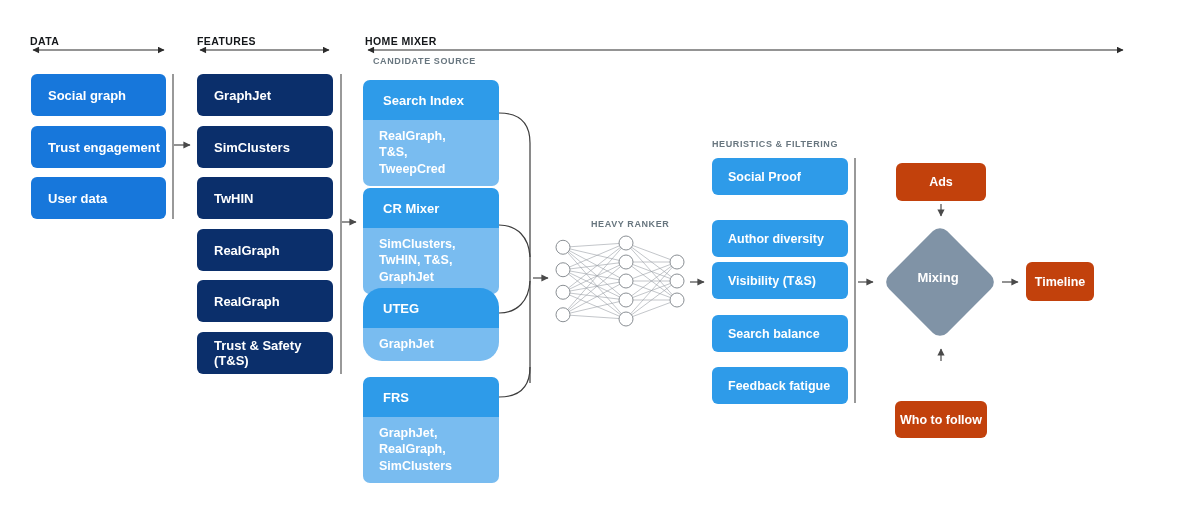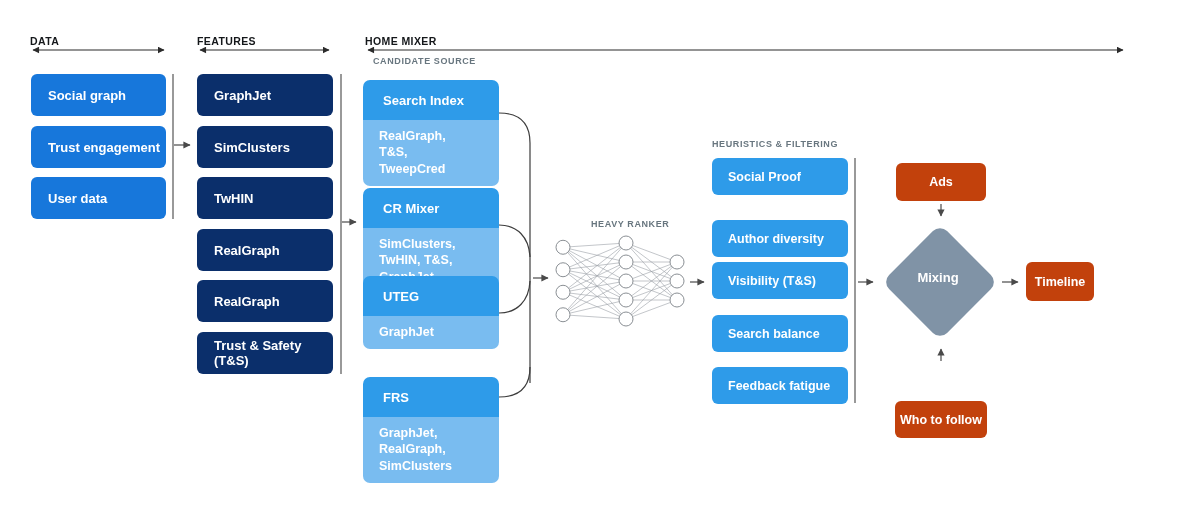--- a/index.html
+++ b/index.html
@@ -166,21 +166,21 @@
         <span>Search Index</span>
       </div>
     <div class="source-sub">RealGraph, T&amp;S, TweepCred</div>
   </div>
   <div class="source" style="top:188px;">
     <div class="source-header">
         <span>CR Mixer</span>
       </div>
     <div class="source-sub">SimClusters, TwHIN, T&amp;S, GraphJet</div>
   </div>
-  <div class="source" style="top:276px;">
+  <div class="source" style="top:288px;border-radius:19px;">
     <div class="source-header">
         <span>UTEG</span>
       </div>
     <div class="source-sub">GraphJet</div>
   </div>
   <div class="source" style="top:377px;">
     <div class="source-header">
         <span>FRS</span>
       </div>
     <div class="source-sub">GraphJet, RealGraph, SimClusters</div>

